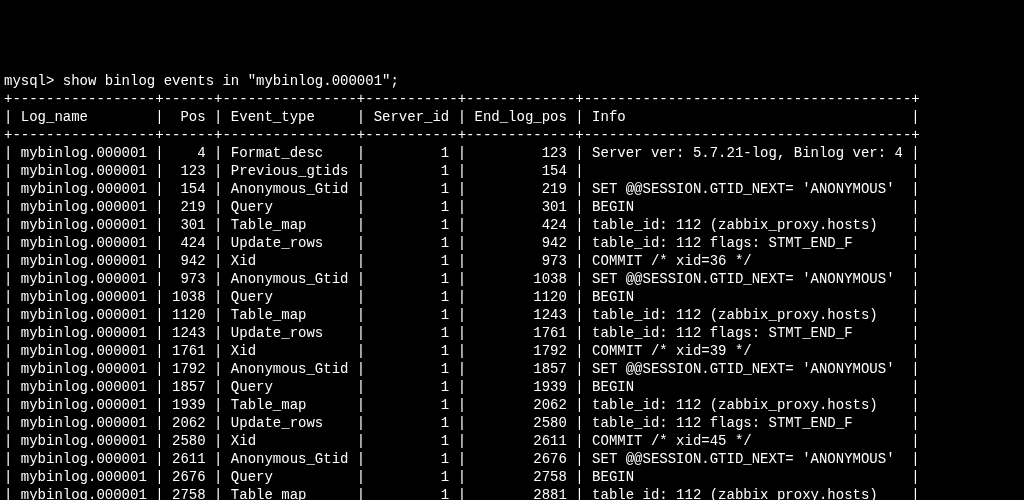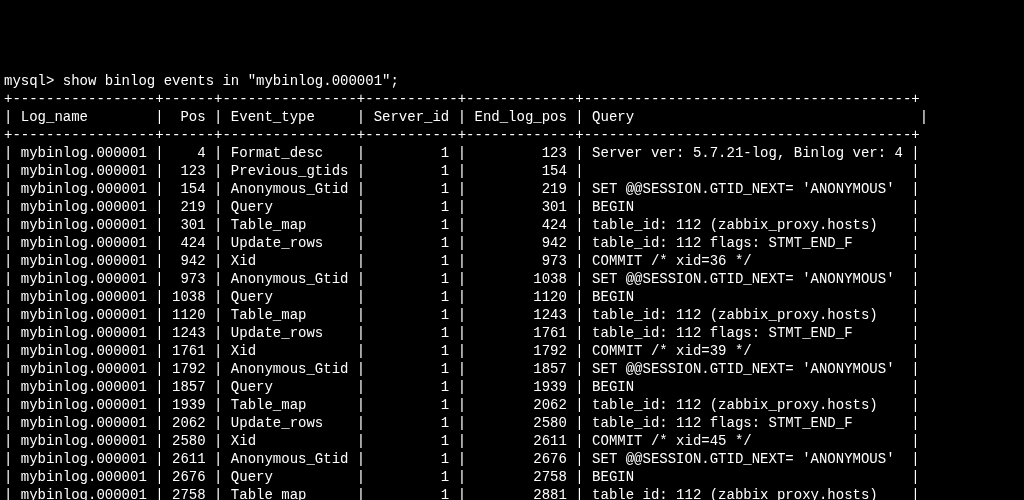--- a/index.html
+++ b/index.html
@@ -17,21 +17,21 @@
     padding: 0 4px;
   }
 </style>
 </head>
 <body>
 
 
 
 <div class="terminal"><span>mysql&gt; </span><span>show binlog events in "mybinlog.000001";</span>
 <span>+-----------------+------+----------------+-----------+-------------+---------------------------------------+</span>
-<span id="header-row">| Log_name        |  Pos | Event_type     | Server_id | End_log_pos | Query                                  |</span>
+<span id="header-row">| Log_name        |  Pos | Event_type     | Server_id | End_log_pos | Info                                  |</span>
 <span>+-----------------+------+----------------+-----------+-------------+---------------------------------------+</span>
 <div id="rows-container">| mybinlog.000001 |    4 | Format_desc    |         1 |         123 | Server ver: 5.7.21-log, Binlog ver: 4 |
 | mybinlog.000001 |  123 | Previous_gtids |         1 |         154 |                                       |
 | mybinlog.000001 |  154 | Anonymous_Gtid |         1 |         219 | SET @@SESSION.GTID_NEXT= 'ANONYMOUS'  |
 | mybinlog.000001 |  219 | Query          |         1 |         301 | BEGIN                                 |
 | mybinlog.000001 |  301 | Table_map      |         1 |         424 | table_id: 112 (zabbix_proxy.hosts)    |
 | mybinlog.000001 |  424 | Update_rows    |         1 |         942 | table_id: 112 flags: STMT_END_F       |
 | mybinlog.000001 |  942 | Xid            |         1 |         973 | COMMIT /* xid=36 */                   |
 | mybinlog.000001 |  973 | Anonymous_Gtid |         1 |        1038 | SET @@SESSION.GTID_NEXT= 'ANONYMOUS'  |
 | mybinlog.000001 | 1038 | Query          |         1 |        1120 | BEGIN                                 |

